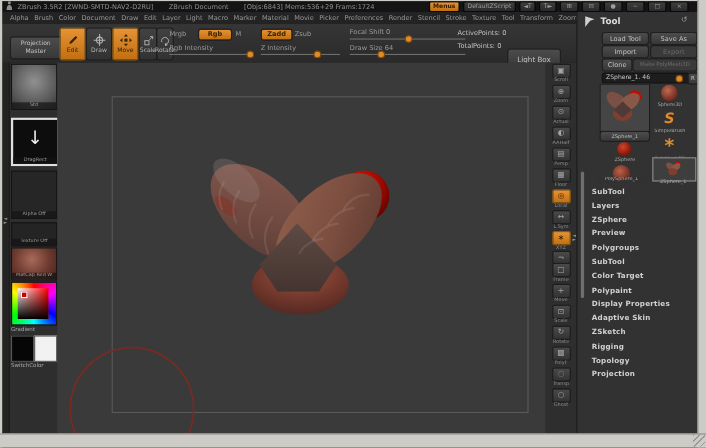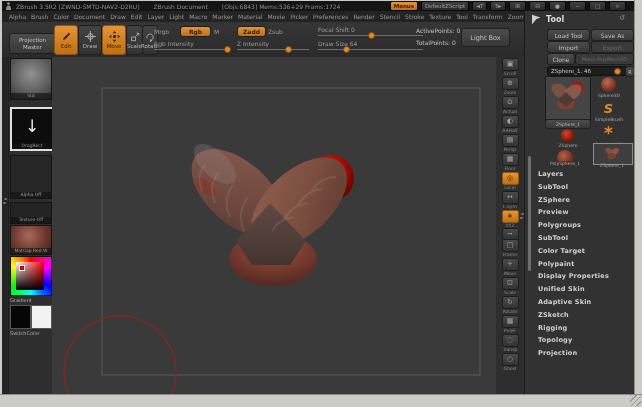--- a/index.html
+++ b/index.html
@@ -200,21 +200,21 @@
     <span class="txt" style="left:316px;top:4px;">Focal Shift 0</span>
     <div class="track" style="left:316px;top:13px;width:105px;"></div>
     <div class="knob" style="left:366px;top:10px;"></div>
     <span class="txt" style="left:316px;top:18px;">Draw Size 64</span>
     <div class="track" style="left:316px;top:27px;width:105px;"></div>
     <div class="knob" style="left:341px;top:24px;"></div>
 
     <span class="txt" style="left:414px;top:5px;color:#c2c2c2;">ActivePoints: 0</span>
     <span class="txt" style="left:414px;top:17px;color:#c2c2c2;">TotalPoints: 0</span>
 
-    <div class="btn abs" style="left:459px;top:6px;width:47px;height:17px;font-size:6.5px;">Light Box</div>
+    <div class="btn abs" style="left:459px;top:22px;width:47px;height:17px;font-size:6.5px;">Light Box</div>
   </div>
 
   <div class="left-tray">
     <div class="tray-scroll"></div>
     <div class="divider-handle" style="left:0;top:140px;">◄<br>►</div>
 
     <div class="thumb" style="top:1px;height:40px;">
       <div class="sphere-grey"></div>
       <div class="cap">Std</div>
     </div>
@@ -423,30 +423,29 @@
         <ellipse cx="15" cy="17" rx="11" ry="6.5" transform="rotate(38 15 17)" fill="#7a4f44"></ellipse>
         <ellipse cx="25" cy="18" rx="11" ry="6.5" transform="rotate(-38 25 18)" fill="#8a5848"></ellipse>
         <ellipse cx="19" cy="27" rx="9" ry="7" fill="#7c3f30"></ellipse>
       </svg>
     </div>
     <div class="tool-thumb-label" style="left:68px;top:152px;width:38px;">ZSphere_1</div>
 
     <div class="dock-scroll"></div>
 
     <div class="sp-list">
+        <div class="sp-item">SubTool</div>
         <div class="sp-item">Layers</div>
-        <div class="sp-item">SubTool</div>
         <div class="sp-item">ZSphere</div>
         <div class="sp-item">Preview</div>
         <div class="sp-item">Polygroups</div>
         <div class="sp-item">SubTool</div>
         <div class="sp-item">Color Target</div>
         <div class="sp-item">Polypaint</div>
         <div class="sp-item">Display Properties</div>
-        <div class="sp-item">Unified Skin</div>
         <div class="sp-item">Adaptive Skin</div>
         <div class="sp-item">ZSketch</div>
         <div class="sp-item">Rigging</div>
         <div class="sp-item">Topology</div>
         <div class="sp-item">Projection</div>
       </div>
   </div>
 
   <div class="frame" style="left:0;top:0;width:642px;height:1px;"></div>
   <div class="frame" style="left:0;top:0;width:2px;height:407px;"></div>

